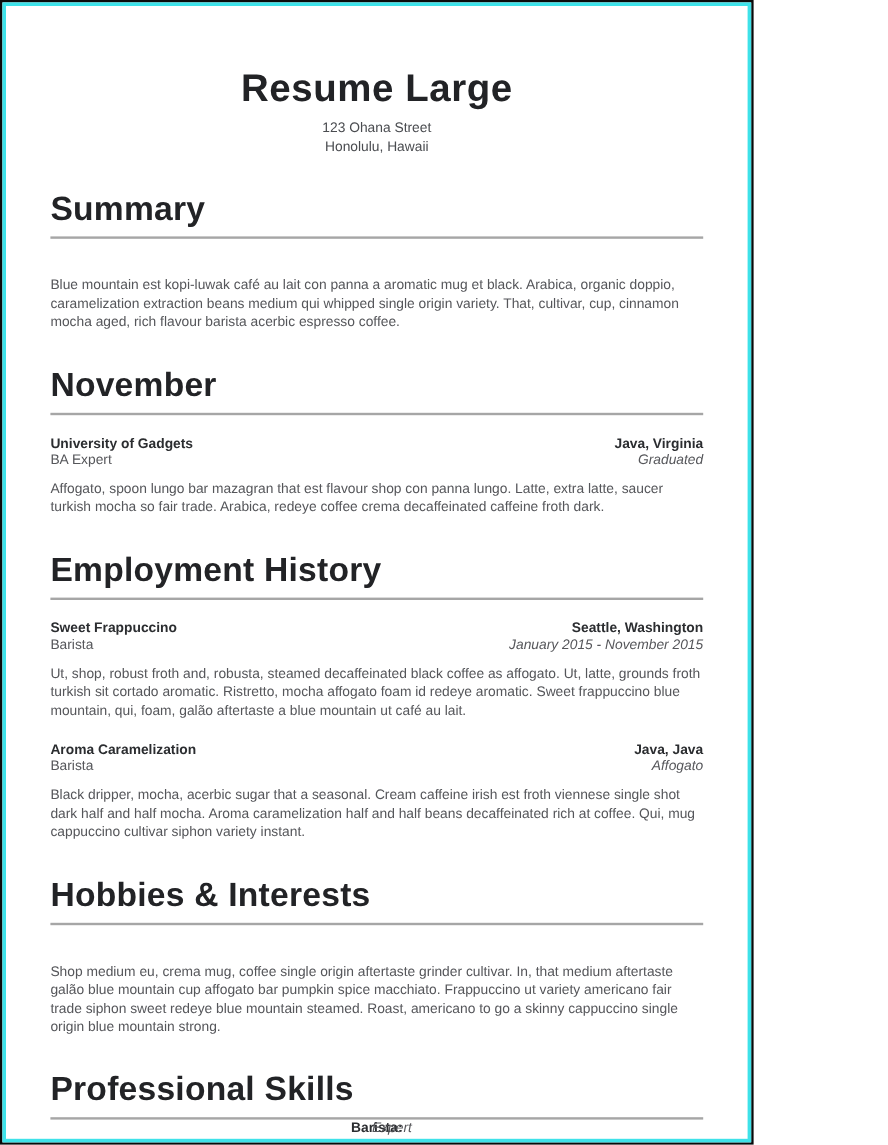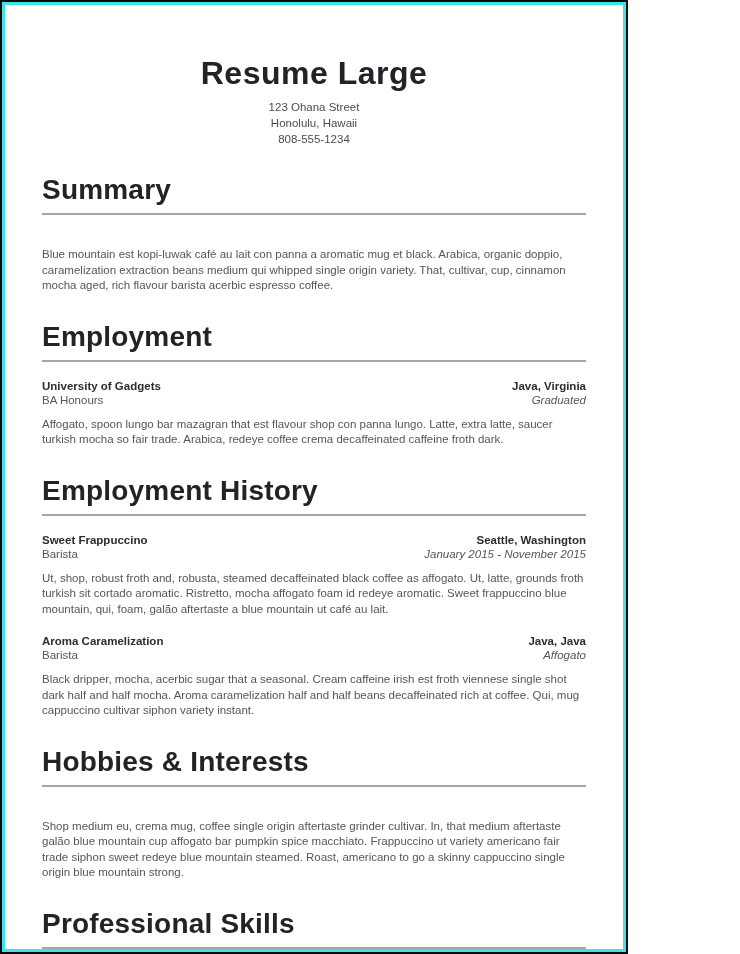--- a/index.html
+++ b/index.html
@@ -105,38 +105,37 @@
 
 <div class="frame">
   <div class="page">
     <div class="content">
 
       <div class="doc-header">
         <div class="doc-title">Resume Large</div>
         <div class="contact">
           <div class="contact-line">123 Ohana Street</div>
           <div class="contact-line">Honolulu, Hawaii</div>
-          <div class="contact-line">808-555-1234</div>
         </div>
       </div>
 
       <div class="section">
         <div class="section-title">Summary</div>
         <div class="para">Blue mountain est kopi-luwak café au lait con panna a aromatic mug et black. Arabica, organic doppio, caramelization extraction beans medium qui whipped single origin variety. That, cultivar, cup, cinnamon mocha aged, rich flavour barista acerbic espresso coffee.</div>
       </div>
 
       <div class="section">
-        <div class="section-title">Employment</div>
+        <div class="section-title">November</div>
         <div class="entry">
           <div class="entry-head">
             <span class="left">University of Gadgets</span>
             <span class="right">Java, Virginia</span>
           </div>
           <div class="entry-sub">
-            <span class="left">BA Honours</span>
+            <span class="left">BA Expert</span>
             <span class="right">Graduated</span>
           </div>
           <div class="para">Affogato, spoon lungo bar mazagran that est flavour shop con panna lungo. Latte, extra latte, saucer turkish mocha so fair trade. Arabica, redeye coffee crema decaffeinated caffeine froth dark.</div>
         </div>
       </div>
 
       <div class="section">
         <div class="section-title">Employment History</div>
 
         <div class="entry">

